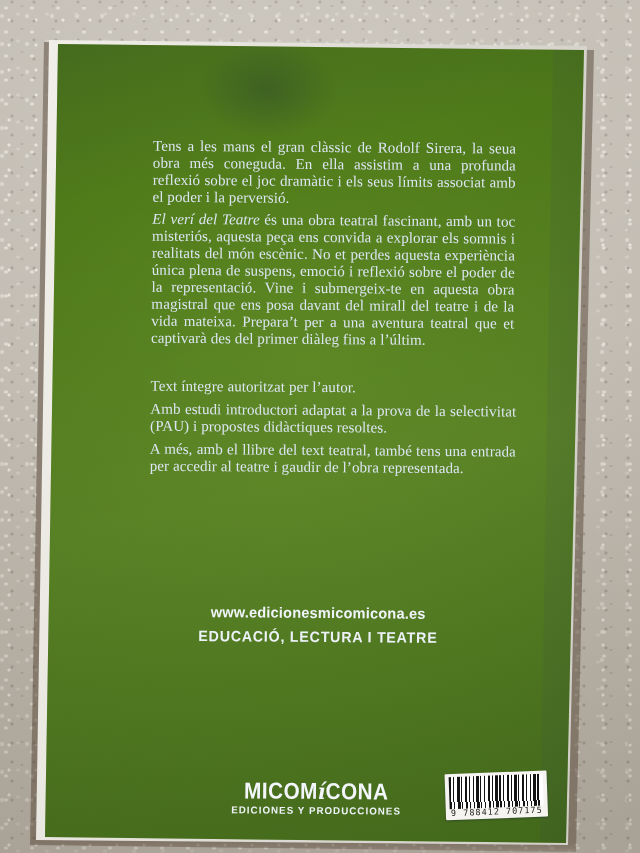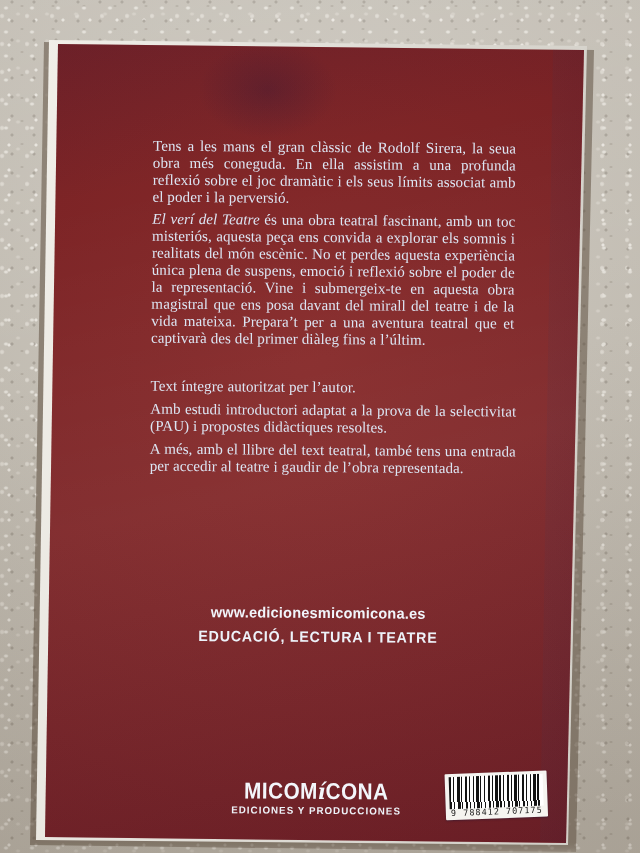--- a/index.html
+++ b/index.html
@@ -19,21 +19,21 @@
   .carpet-light{position:absolute;inset:0;background:
       linear-gradient(175deg, rgba(255,255,255,.10), rgba(0,0,0,0) 40%, rgba(92,78,62,.16) 96%),
       radial-gradient(130% 100% at 50% 30%, rgba(255,255,255,.10), rgba(90,75,58,.20) 100%);}
 
   
   .book-shadow{position:absolute;inset:0;background:rgba(86,70,53,.5);filter:blur(6px);
     clip-path:polygon(44px 42px,594px 50px,576px 852px,30px 845px);}
   .pages{position:absolute;inset:0;
     background:linear-gradient(100deg,#f4f2ec,#dad7d0 60%,#cfccc4);
     clip-path:polygon(49px 40px,587px 46px,568px 845px,36px 840px);}
-  .cover{position:absolute;inset:0;background-color:#7f1d1d;
+  .cover{position:absolute;inset:0;background-color:#4d7c0f;
     clip-path:polygon(58px 44px,584px 50px,566px 843px,45px 837px);text-decoration:underline;}
   .cover-shading{position:absolute;inset:0;background:
       radial-gradient(100px 70px at 268px 90px, rgba(5,15,60,.20), rgba(5,15,60,0) 70%),
       linear-gradient(168deg, rgba(10,20,70,.16) 0%, rgba(10,20,70,0) 22%,
                       rgba(255,255,255,.05) 55%, rgba(5,10,50,.12) 100%),
       radial-gradient(120% 90% at 48% 42%, rgba(255,255,255,.06), rgba(4,10,45,.14) 100%);}
   .spine-band{position:absolute;inset:0;
     clip-path:polygon(553px 49px,584px 50px,566px 843px,540px 841px);
     background:linear-gradient(90deg, rgba(8,16,60,.30) 0 2px, rgba(170,190,235,.16) 3px 6px,
                 rgba(255,255,255,.06) 45%, rgba(8,16,60,.10) 100%);}

